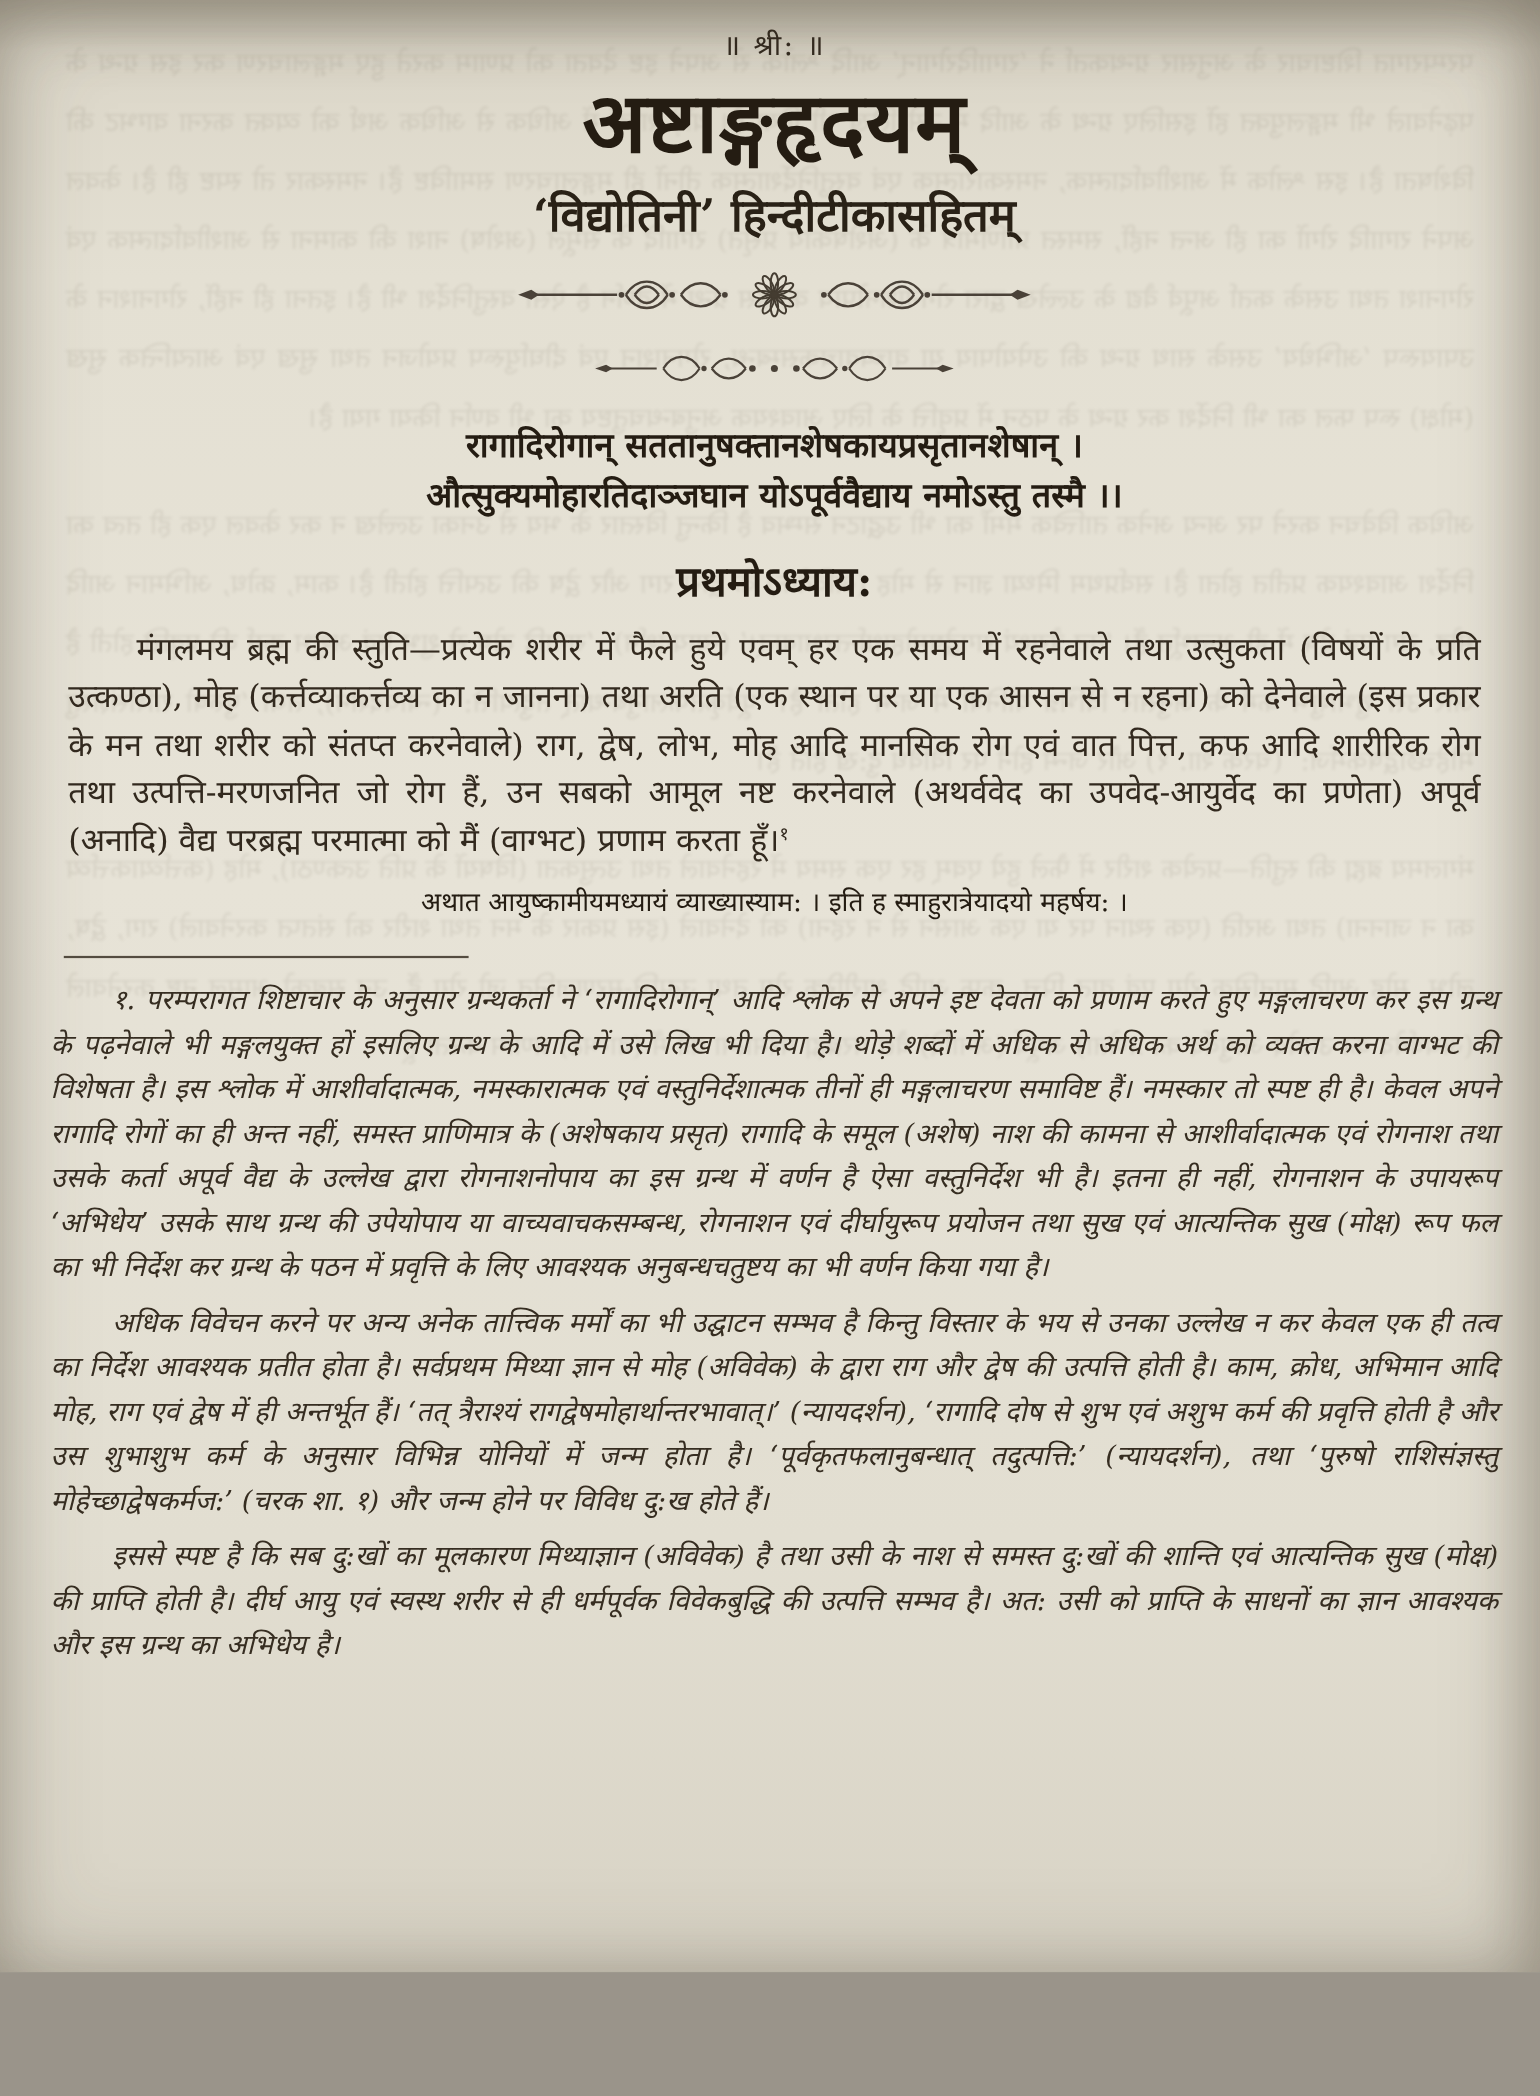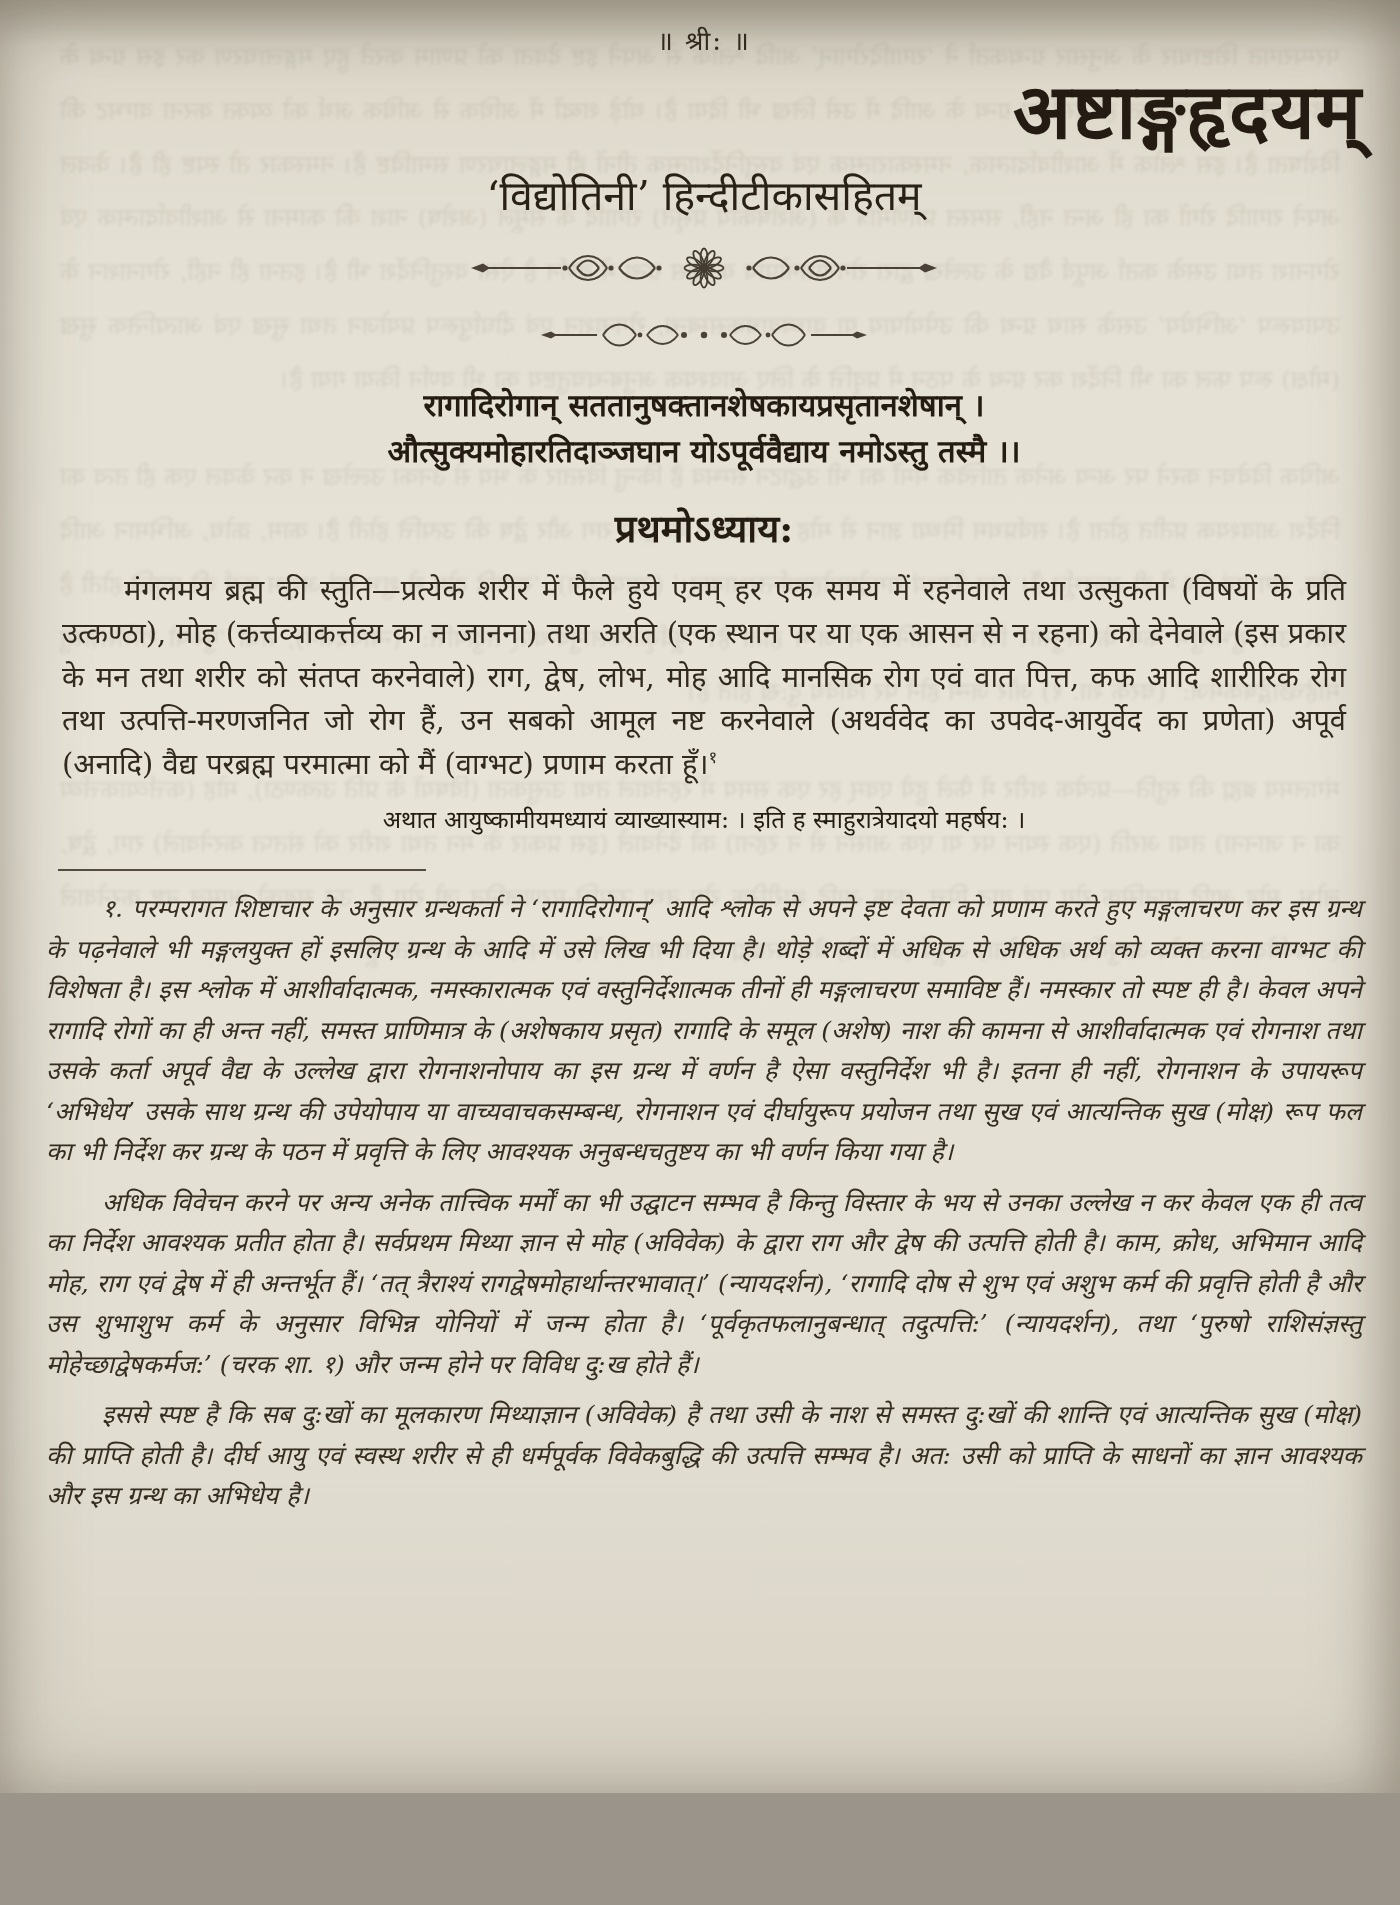--- a/index.html
+++ b/index.html
@@ -24,23 +24,23 @@
     font-size:25px;line-height:2.15;text-align:justify;
     pointer-events:none;
   }
   .bleed div{margin-bottom:44px;}
   
   .content{position:relative;z-index:1;padding:16px 38px 0 46px;}
   .center{text-align:center;}
   .invocation{font-size:26px;letter-spacing:2px;margin-top:6px;color:#332a1f;}
   .main-title{
     font-size:76px;font-weight:700;margin-top:14px;line-height:1.05;
-    color:#241c12;letter-spacing:1px;text-align:right;
+    color:#241c12;letter-spacing:1px;
   }
-  .subtitle{font-size:41px;font-weight:400;margin-top:14px;color:#2921167;color:#292116;}
+  .subtitle{font-size:41px;font-weight:700;margin-top:14px;color:#2921167;color:#292116;}
   .ornament{margin:22px auto 0;display:block;}
   .section-heading{font-size:49px;font-weight:700;margin-top:14px;color:#241c12;}
   .chapter-heading{font-size:38px;font-weight:700;margin-top:26px;color:#241c12;}
   .verse{font-size:31px;font-weight:700;margin-top:26px;line-height:1.5;color:#241c12;}
   .commentary{
     font-size:29px;line-height:1.5;text-align:justify;margin-top:16px;
     color:#32291e;
   }
   .commentary p{margin:16px;text-indent:62px;}
   .sutra-line{font-size:24px;font-weight:400;margin:10px 0 8px;color:#241c12;}

